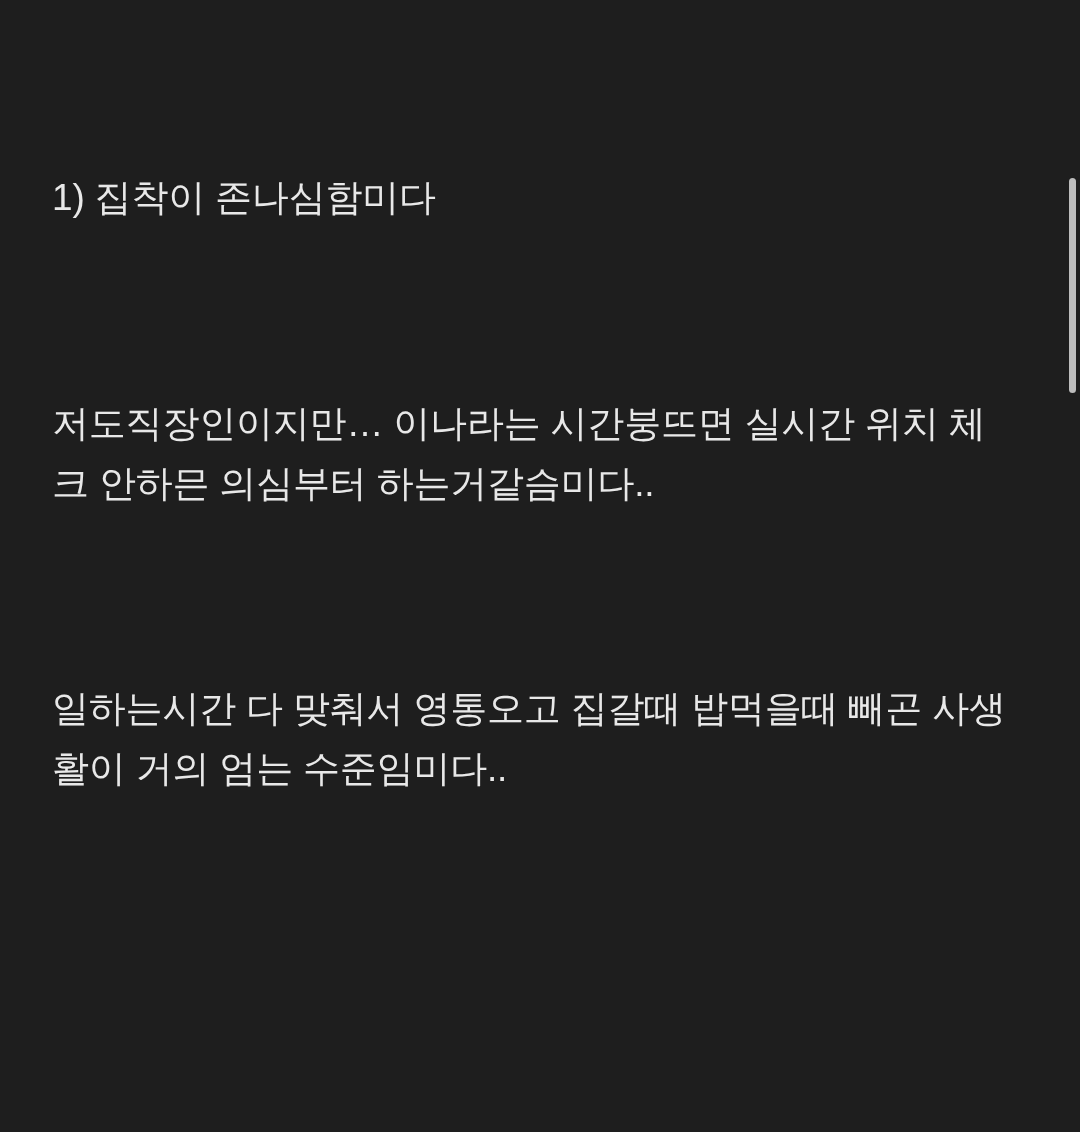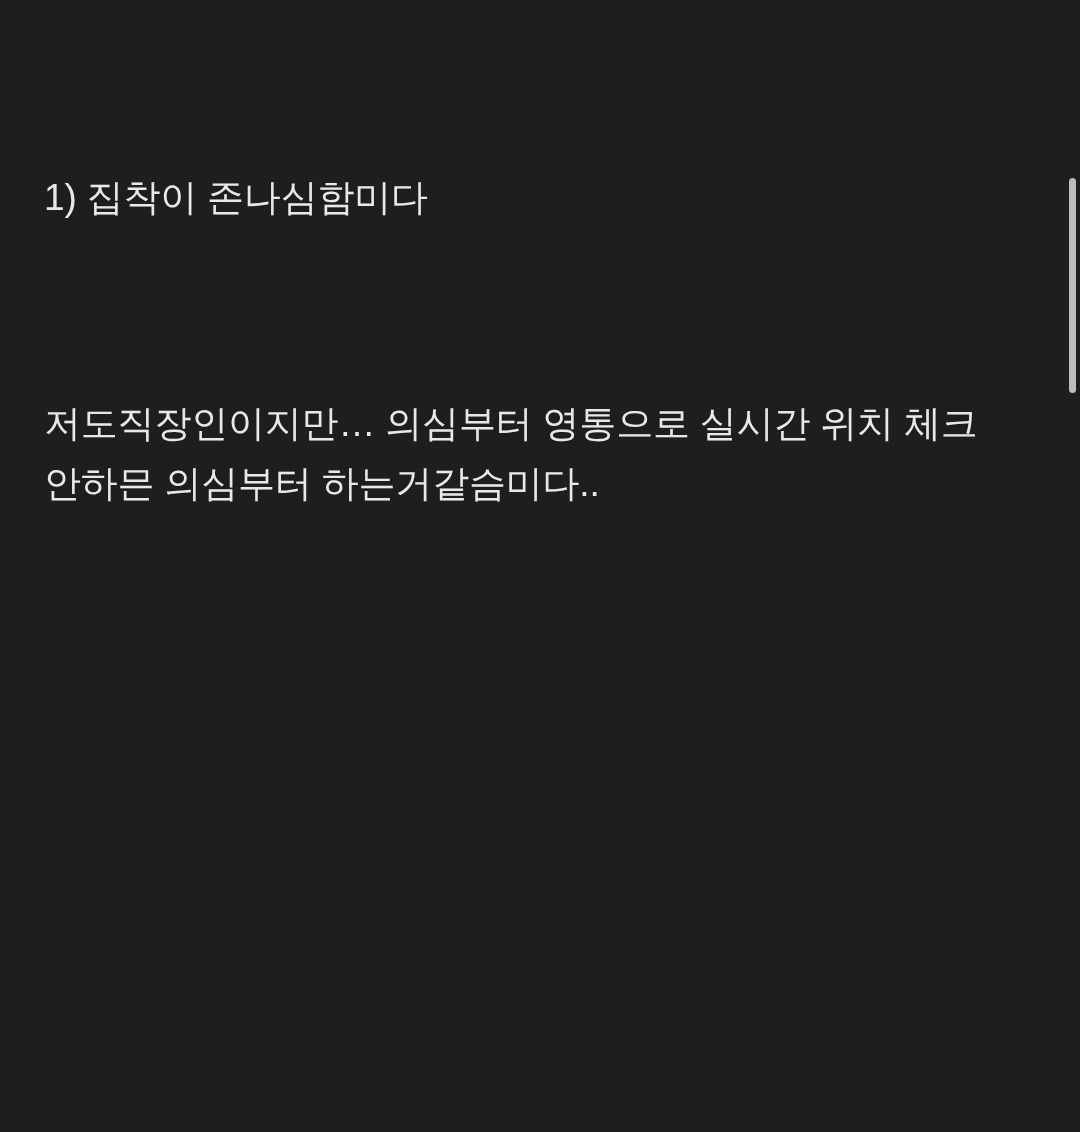--- a/index.html
+++ b/index.html
@@ -25,21 +25,21 @@
     color: #e8e8e8;
     font-size: 37px;
     line-height: 1.62;
     letter-spacing: -0.2px;
     font-weight: 400;
     white-space: pre-wrap;
     word-break: break-word;
     max-width: 980px;
   }
   .para {
-    margin: 0 0 46px 4px;
+    margin: 0 0 46px 12px;
   }
   .para:last-child {
     margin-bottom: 0;
   }
   .scrollbar-track {
     position: absolute;
     top: 0;
     right: 4px;
     width: 8px;
     height: 1132px;
@@ -55,21 +55,22 @@
     background: #bdbdbd;
   }
 </style>
 </head>
 <body>
 
 <div class="page">
 
   <div class="post-body">
     <p class="para">1) 집착이 존나심함미다</p>
-    <p class="para">저도직장인이지만… 의심부터 영통으로 실시간 위치 체크 안하믄 의심부터 하는거같슴미다..</p>
+    <p class="para">저도직장인이지만… 이나라는 시간붕뜨면 실시간 위치 체크 안하믄 의심부터 하는거같슴미다..</p>
+    <p class="para">일하는시간 다 맞춰서 영통오고 집갈때 밥먹을때 빼곤 사생활이 거의 엄는 수준임미다..</p>
     
   </div>
 
   <div class="scrollbar-track">
     <div class="scrollbar-thumb"></div>
   </div>
 
 </div>
 
 </body></html>

